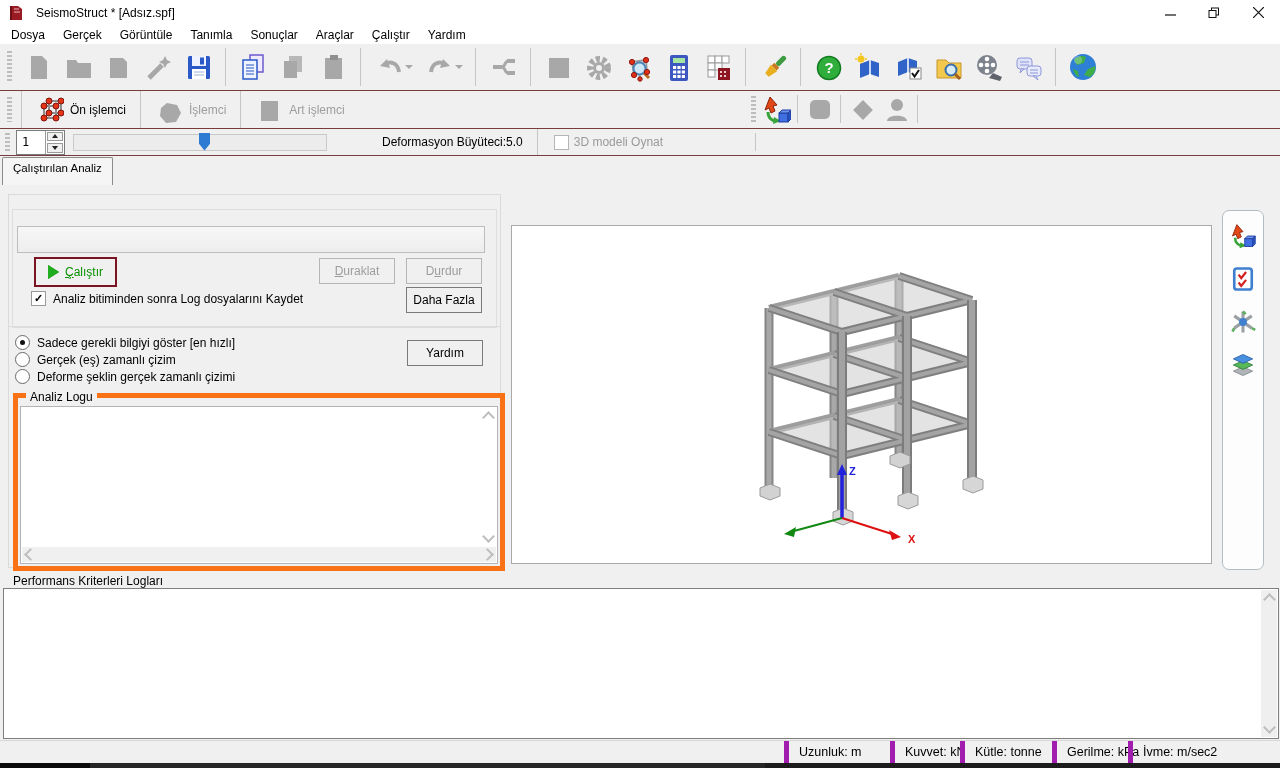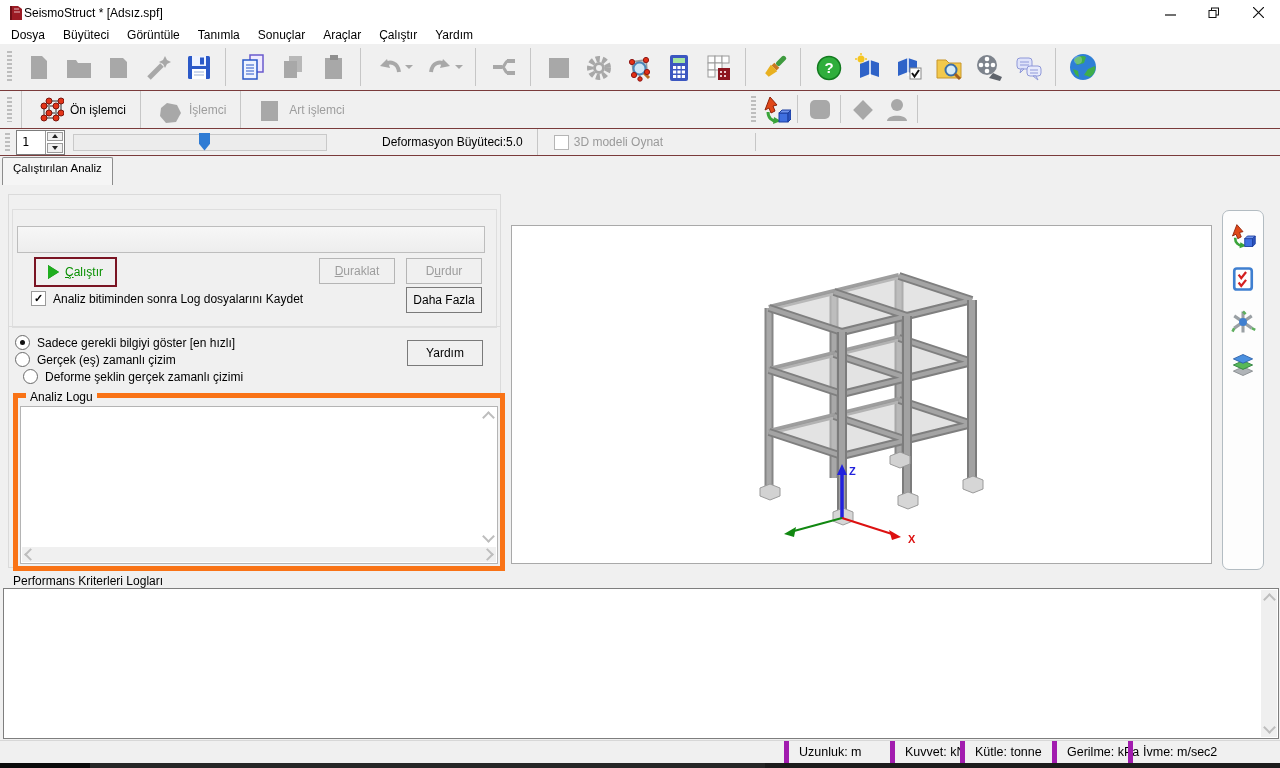--- a/index.html
+++ b/index.html
@@ -4,21 +4,21 @@
 <style>
   html,body{margin:0;padding:0}
   body{width:1280px;height:768px;position:relative;overflow:hidden;
        font-family:"Liberation Sans",sans-serif;background:#f0f0f0;color:#000;
        -webkit-font-smoothing:antialiased}
   .abs{position:absolute}
   .flex{display:flex;align-items:center}
 
   
   #titlebar{left:0;top:0;width:1280px;height:25px;background:#fff;display:flex;align-items:center}
-  #titlebar .title{font-size:12px;margin-left:0}
+  #titlebar .title{font-size:12px;margin-left:12px}
   .wctl{width:44px;height:25px;display:flex;align-items:center;justify-content:center}
   #win-controls{margin-left:auto;display:flex}
 
   
   #menubar{left:0;top:25px;width:1280px;height:19px;background:#fff;display:flex;align-items:center;padding-left:2px}
   .mi{font-size:12px;padding:2px 9px;cursor:default}
 
   
   .toolbar{background:#f0f0f0;display:flex;align-items:center;border-bottom:1px solid #7a3b3b}
   #toolbar1{left:0;top:44px;width:1280px;height:46px;padding-left:4px;gap:6px}
@@ -122,21 +122,21 @@
     <div class="wctl">
       <svg width="11" height="11">
           <path d="M0 0L11 11M11 0L0 11" stroke="#111" stroke-width="1.2"></path>
         </svg>
     </div>
   </div>
 </div>
 
 <div id="menubar" class="abs">
   <div class="mi">Dosya</div>
-  <div class="mi">Büyüteci</div>
+  <div class="mi">Gerçek</div>
   <div class="mi">Görüntüle</div>
   <div class="mi">Tanımla</div>
   <div class="mi">Sonuçlar</div>
   <div class="mi">Araçlar</div>
   <div class="mi">Çalıştır</div>
   <div class="mi">Yardım</div>
 </div>
 
 <div id="toolbar1" class="abs toolbar">
   <div class="grip"></div>
@@ -461,21 +461,21 @@
   <div class="radio-row" style="left:6px;top:140px">
     <span class="radio">
         <span class="dot"></span>
       </span>
     <span>Sadece gerekli bilgiyi göster [en hızlı]</span>
   </div>
   <div class="radio-row" style="left:6px;top:157px">
     <span class="radio"></span>
     <span>Gerçek (eş) zamanlı çizim</span>
   </div>
-  <div class="radio-row" style="left:14px;top:174px">
+  <div class="radio-row" style="left:6px;top:174px">
     <span class="radio"></span>
     <span>Deforme şeklin gerçek zamanlı çizimi</span>
   </div>
   <div class="btn en" style="left:398px;top:145px;width:74px;height:24px;border-color:#7a7a7a">
     <span>Yardım</span>
   </div>
   <div class="groupbox" style="left:4px;top:198px;width:482px;height:168px">
     <span class="legend">Analiz Logu</span>
     <div class="whitebox" style="left:2px;top:8px;right:2px;bottom:2px">
       <span></span>

